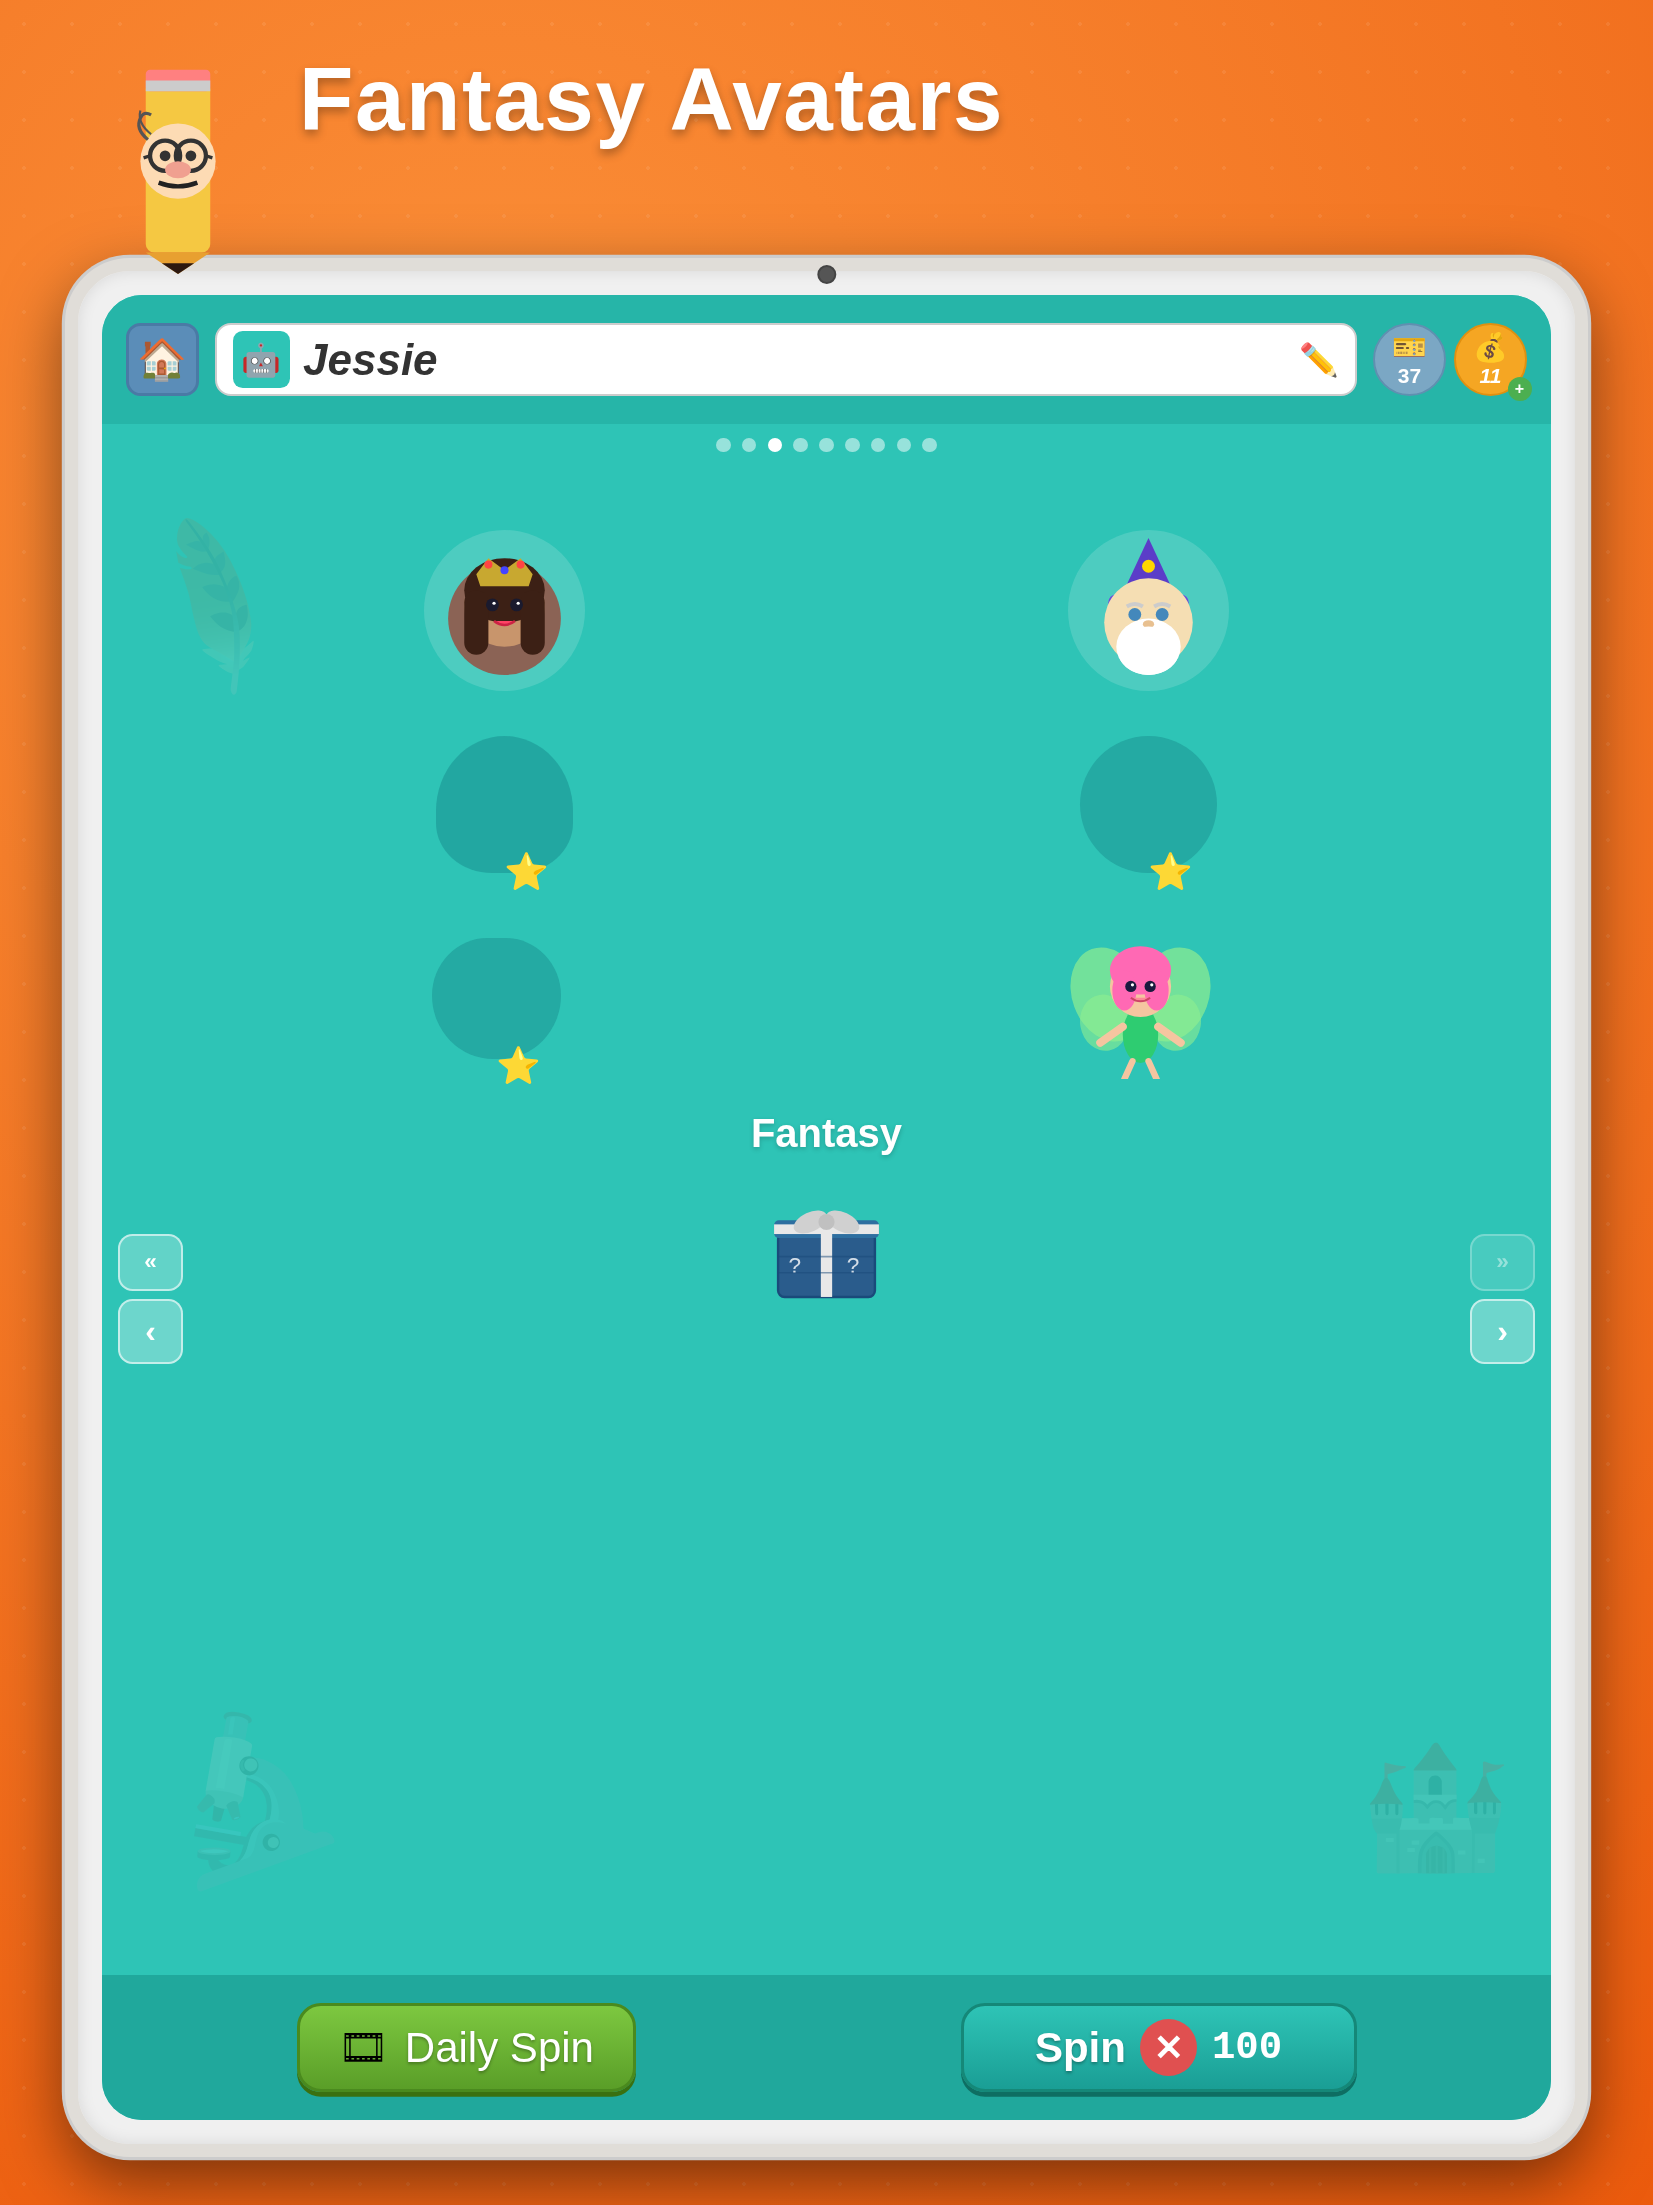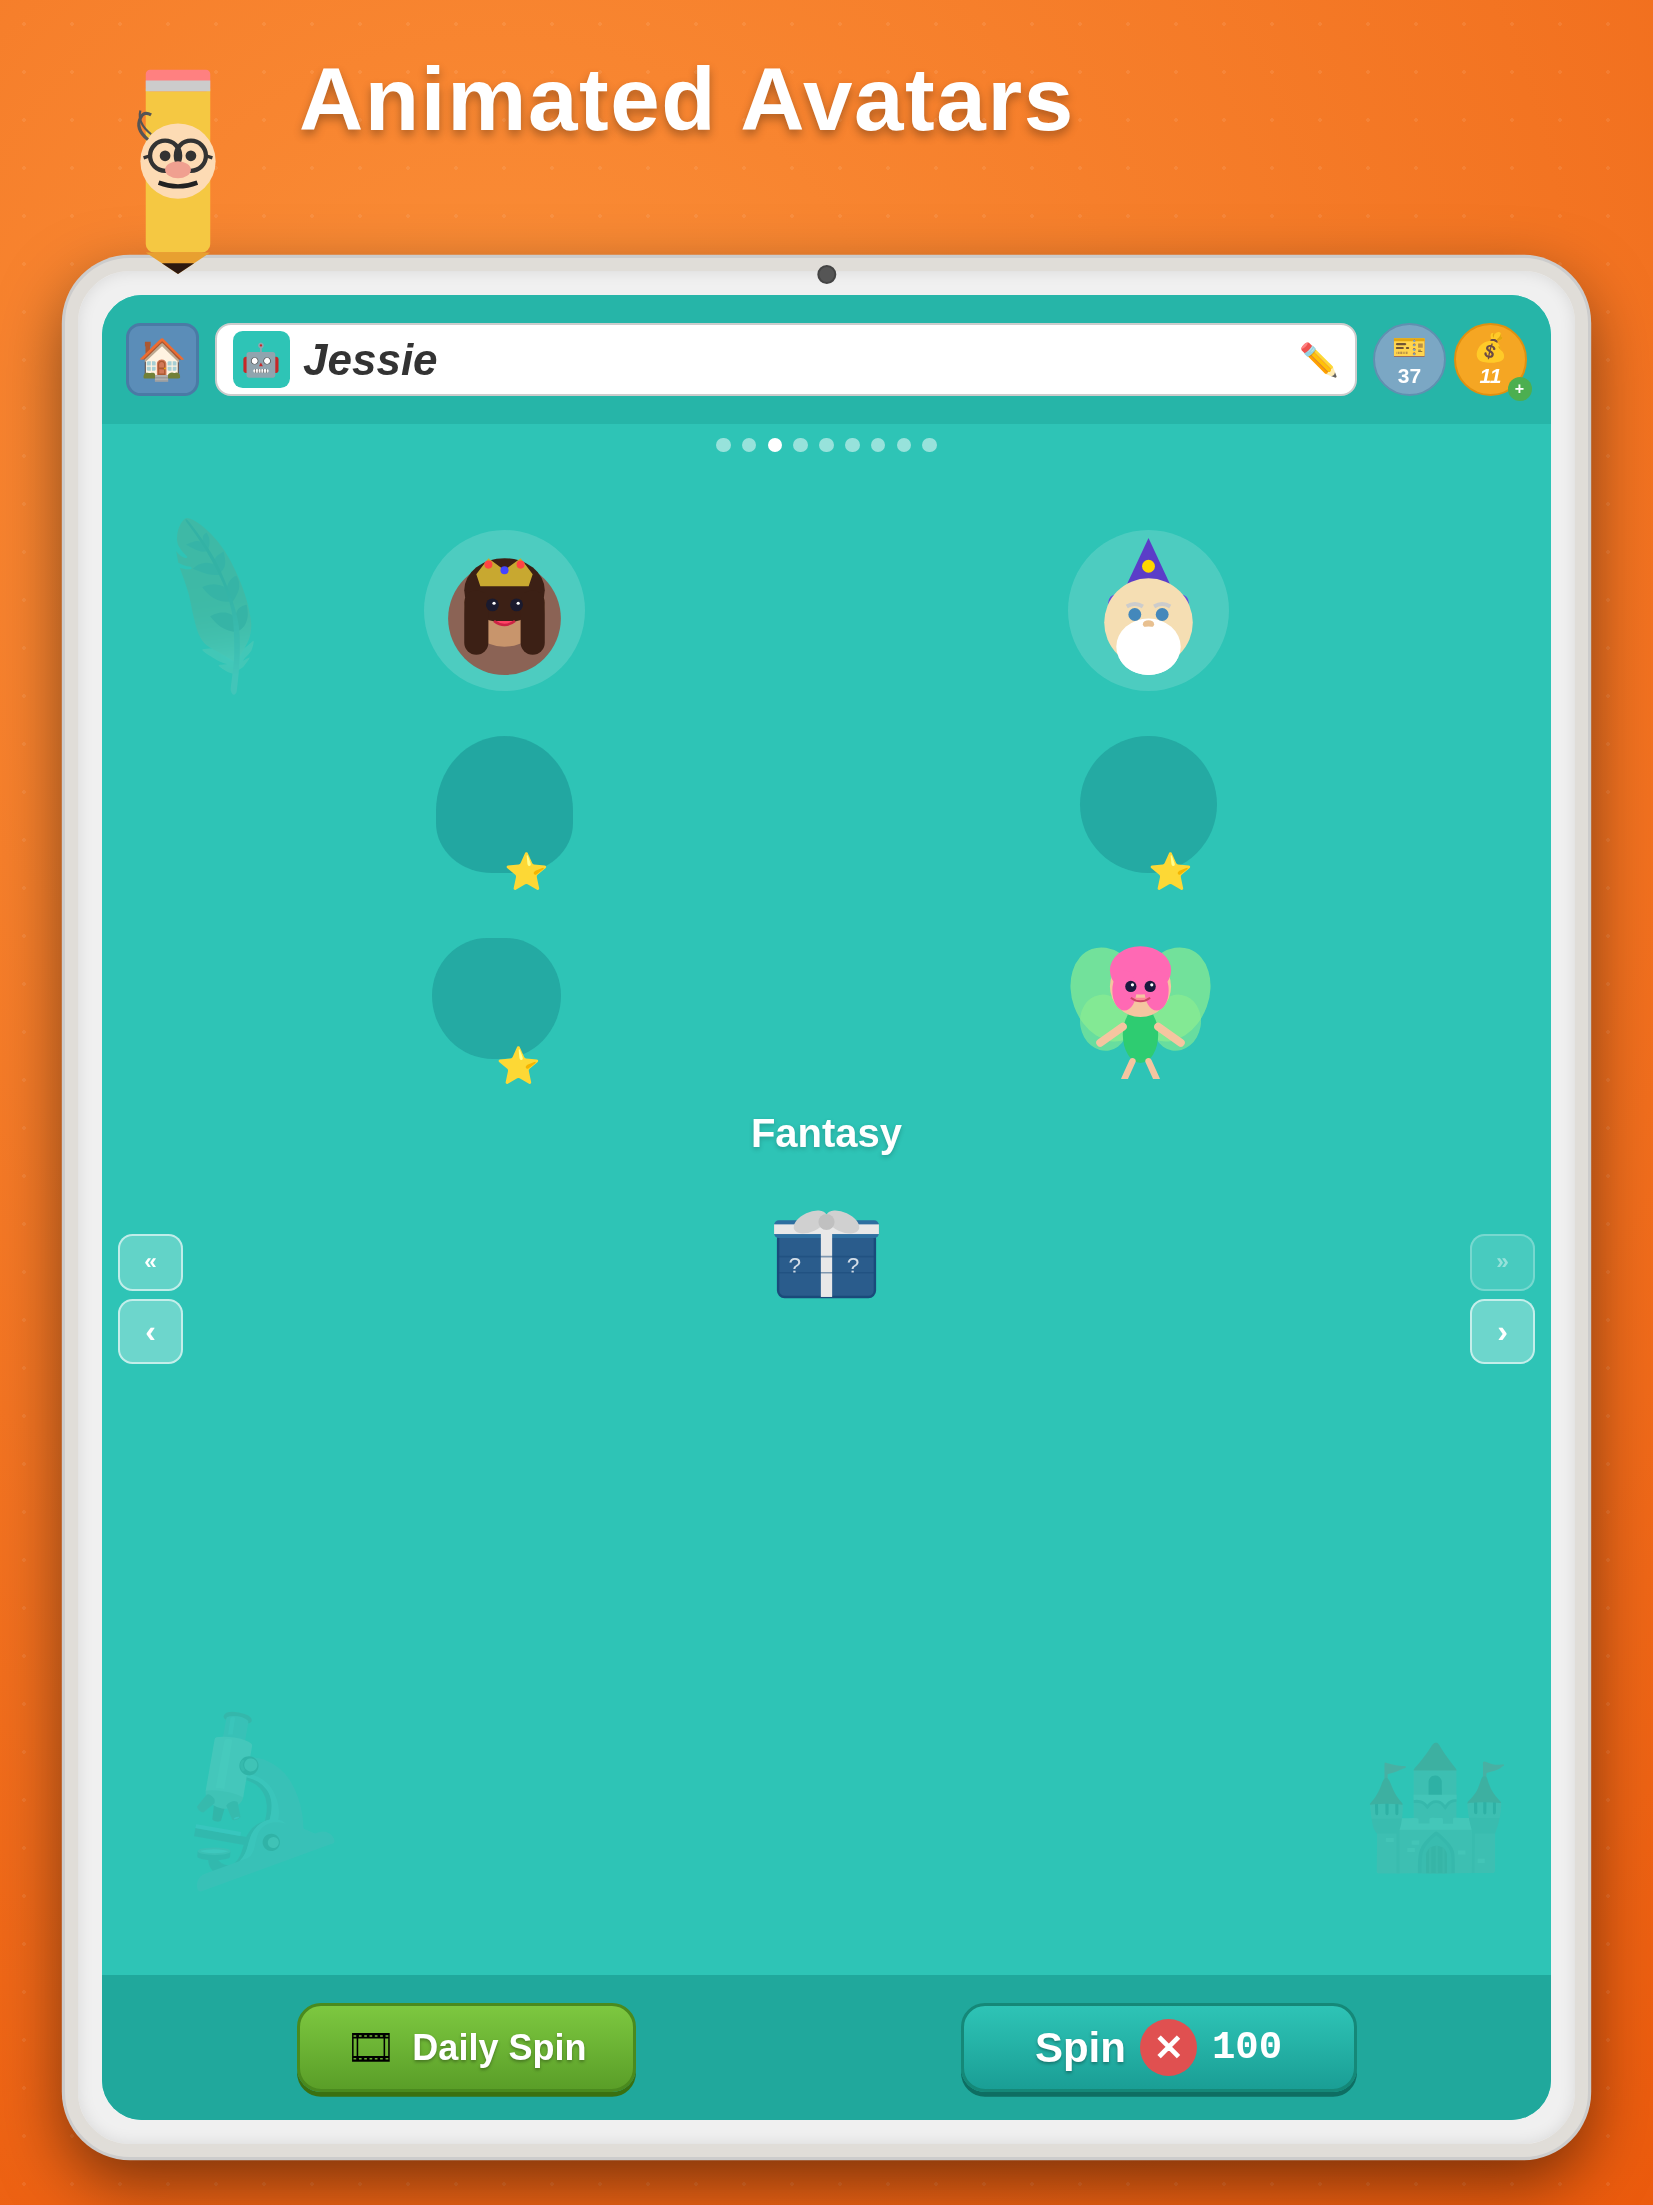--- a/index.html
+++ b/index.html
@@ -360,22 +360,22 @@
       width: 339px;
       display: flex;
       align-items: center;
       justify-content: center;
       gap: 16px;
       cursor: pointer;
       box-shadow: 0 4.8px 0 #3a7010;
     }
 
     .daily-spin-label {
-      font-size: 36px;
-      font-weight: 700;
+      font-size: 42px;
+      font-weight: 400;
       color: white;
       text-shadow: 0 1.6px 3.2px rgba(0,0,0,0.3);
     }
 
     .film-icon {
       font-size: 40px;
     }
 
     .spin-btn {
       background: linear-gradient(180deg, #2EC4B6 0%, #1a9e95 100%);
@@ -450,21 +450,21 @@
     }
 
   </style>
 </head>
 <body>
 
 <div class="bg-texture"></div>
 <div class="bg-pattern"></div>
 
 <div class="title-area">
-  <span class="title-text">Animated Avatars</span>
+  <span class="title-text">Fantasy Avatars</span>
 </div>
 
 <svg class="pencil-mascot-svg" viewBox="0 0 200 240" xmlns="http://www.w3.org/2000/svg">
 
   <rect x="70" y="60" width="60" height="160" rx="8" fill="#F5C842"></rect>
 
   <rect x="70" y="50" width="60" height="20" rx="4" fill="#FF8080"></rect>
   <rect x="70" y="60" width="60" height="10" fill="#CCC"></rect>
 
   <polygon points="70,220 130,220 100,240" fill="#E8A030"></polygon>

